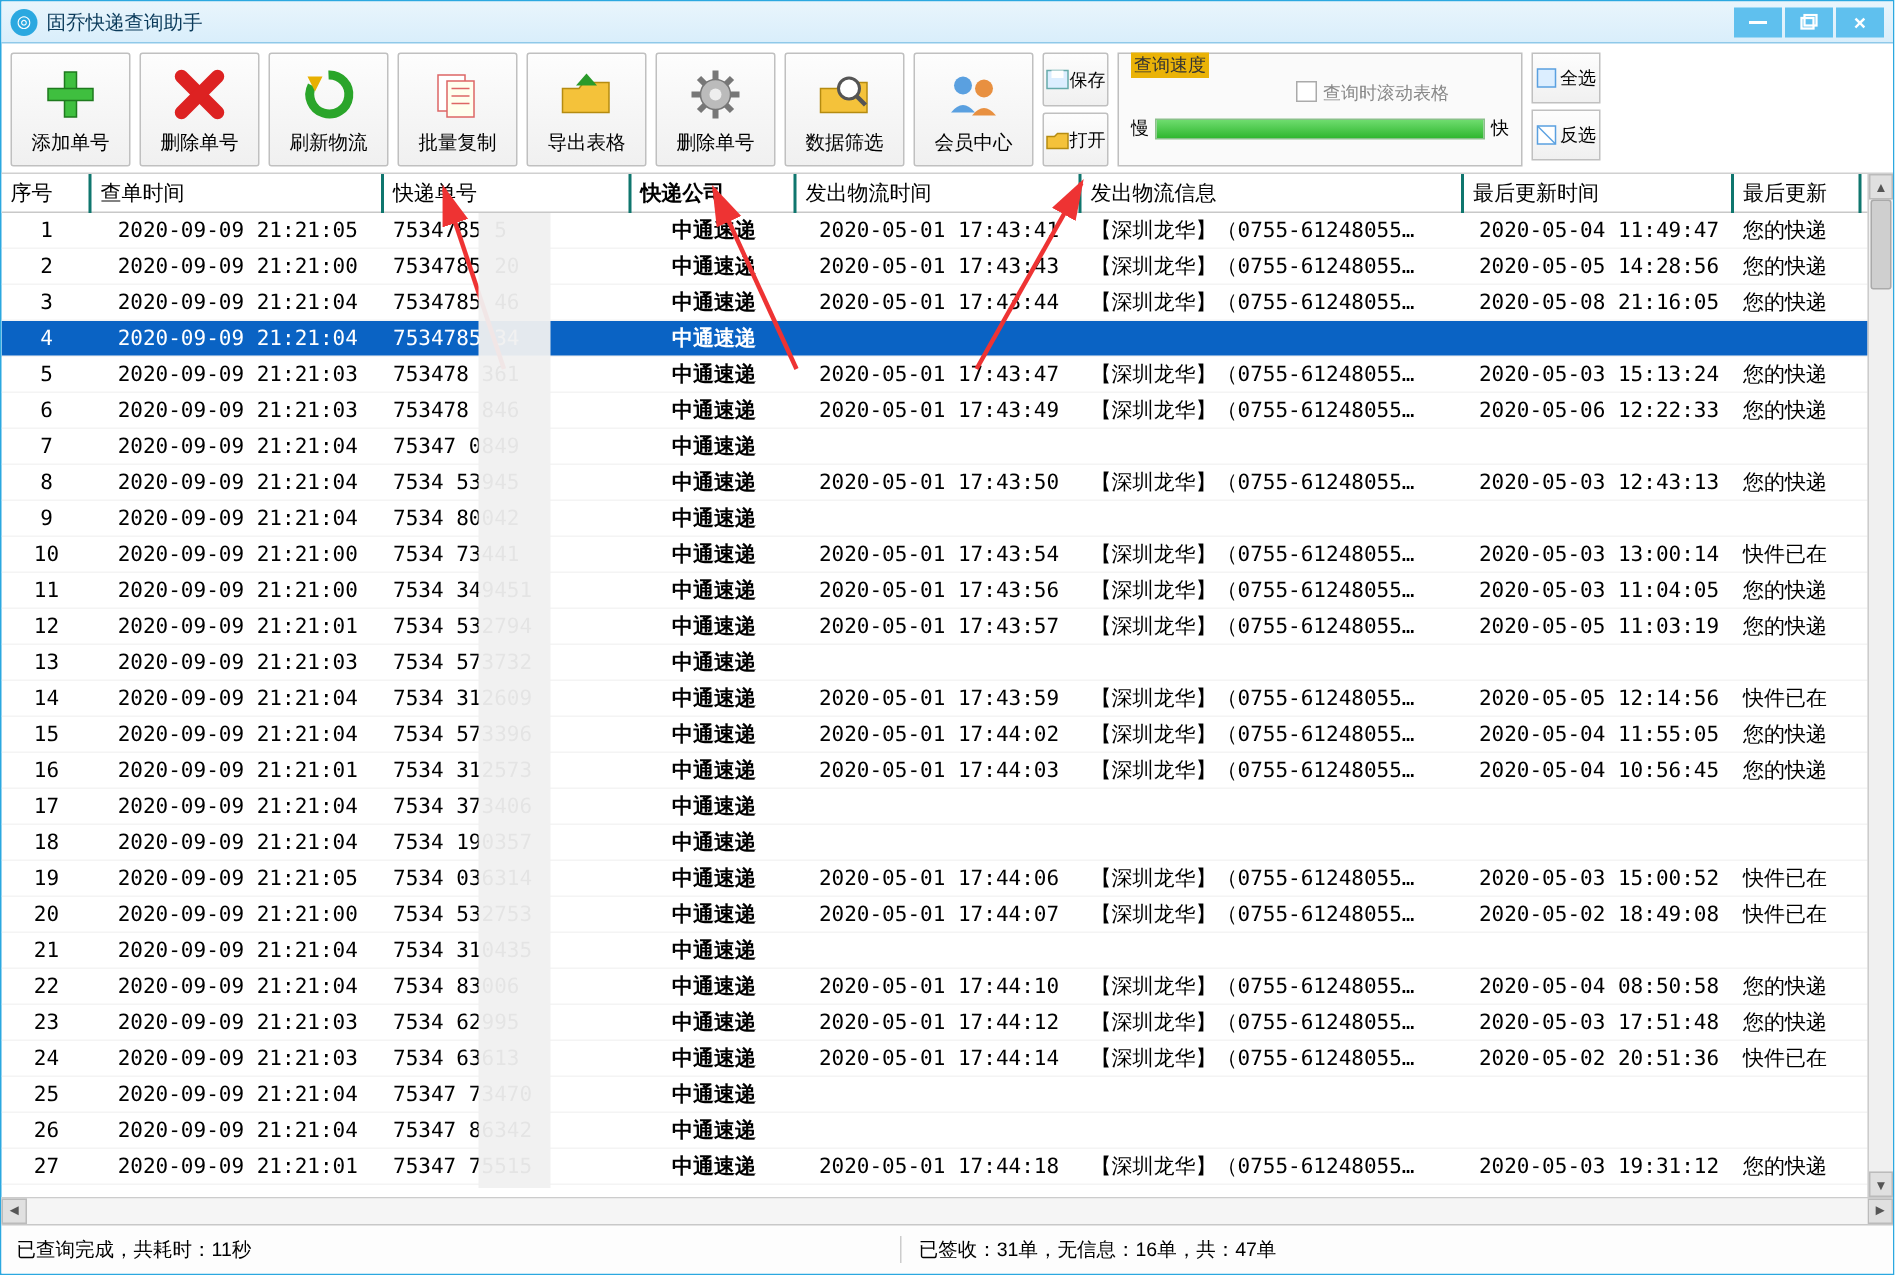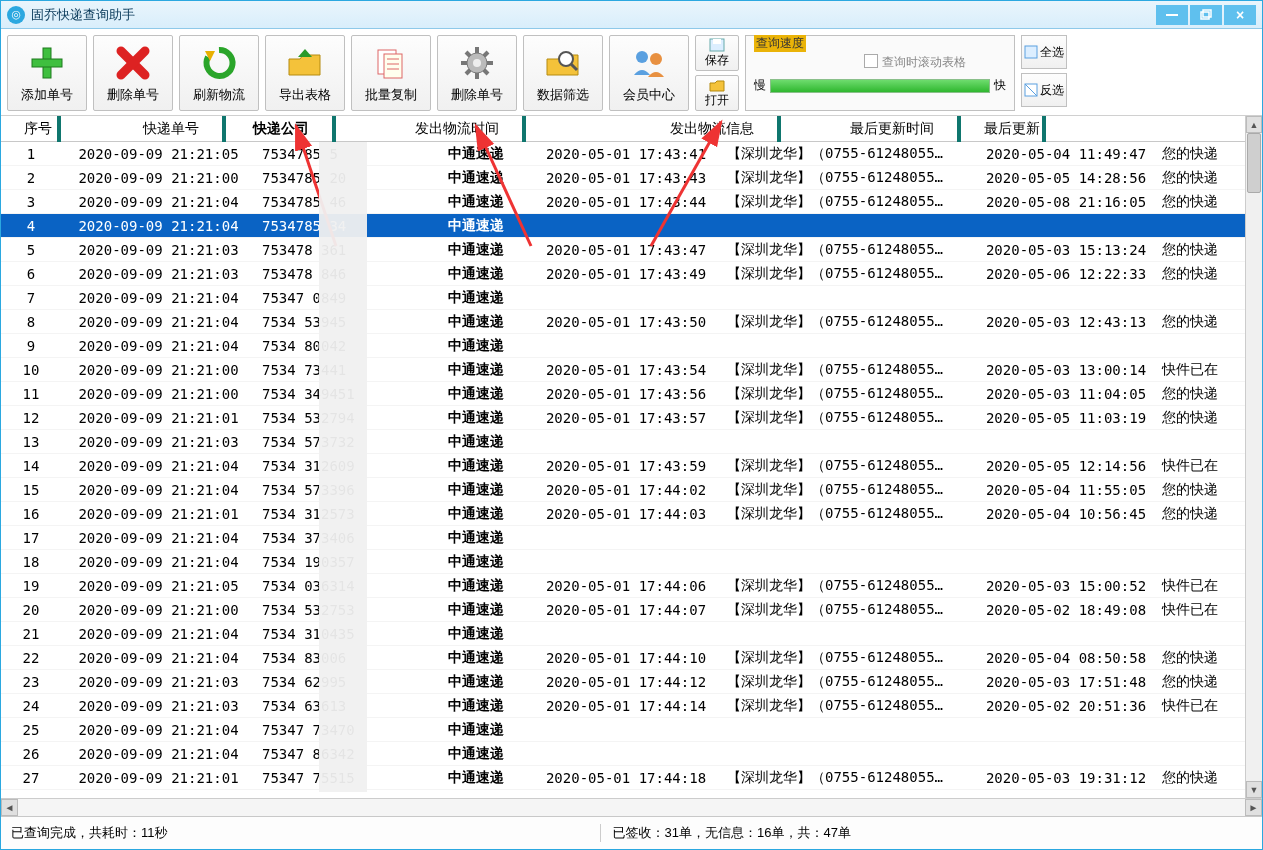--- a/index.html
+++ b/index.html
@@ -10,36 +10,36 @@
 .titlebar .spacer { flex: 1; }
 .titlebar .winbtn { width: 32px; height: 20px; display: flex; align-items: center; justify-content: center; color: #fff; font-weight: bold; font-size: 14px; cursor: pointer; background: #5fc0ee; margin-left: 2px; }
 .titlebar .winbtn.min::before { content:""; display:block; width:12px; height:2px; background:#fff; }
 .titlebar .winbtn.max { font-size:12px; }
 .titlebar .winbtn.max svg { width:12px; height:12px; }
 .toolbar { padding: 6px 6px 4px 6px; display: flex; align-items: flex-start; gap: 6px; border-bottom: 1px solid #d0d0d0; }
 .tbtn { width: 80px; height: 76px; border: 1px solid #c0c0c0; background: linear-gradient(#fdfdfd,#f0f0f0); display: flex; flex-direction: column; align-items: center; justify-content: center; cursor: pointer; border-radius: 2px; }
 .tbtn .ticon { width: 42px; height: 42px; display:flex; align-items:center; justify-content:center; }
 .tbtn .tlabel { font-size: 13px; margin-top: 2px; }
 .smallcol { display:flex; flex-direction:column; gap:4px; }
-.sbtn { width: 44px; height: 36px; border: 1px solid #c0c0c0; background: linear-gradient(#fdfdfd,#f0f0f0); display:flex; flex-direction:column; align-items:center; justify-content:center; cursor:pointer; border-radius:2px; font-size:12px; }
+.sbtn { width: 44px; height: 36px; border: 1px solid #c0c0c0; background: linear-gradient(#fdfdfd,#f0f0f0); display:flex; flex-direction:row; align-items:center; justify-content:center; cursor:pointer; border-radius:2px; font-size:12px; }
 .sbtn .sicon { width:16px; height:14px; }
 .panel { border:1px solid #c0c0c0; background:#fafafa; padding:4px 8px 6px 8px; position:relative; }
 .panel .ptitle { font-size:12px; position:absolute; top:-1px; left:8px; background:#eab308; padding:0 2px; color:#333; }
 .speed-panel { width: 270px; height:76px; }
 .speed-panel .chk { margin-top:14px; margin-left:110px; display:flex; align-items:flex-start; gap:4px; color:#888; }
 .speed-panel .chkbox { width:14px; height:14px; border:1px solid #aaa; background:#fff; display:inline-block; }
 .speed-panel .srow { display:flex; align-items:center; margin-top:6px; gap:4px; }
 .speed-panel .bar { flex:1; height:14px; border:1px solid #8abf8a; background:linear-gradient(#6edc6e,#2fb72f); }
 .api-panel { width:130px; height:76px; }
 .api-panel select { margin-top:22px; width:110px; height:22px; border:1px solid #bbb; background:#f0f0f0; font-size:12px; }
 .selcol { display:flex; flex-direction:column; gap:4px; }
 .sbtn2 { width:46px; height:34px; border:1px solid #c0c0c0; background:linear-gradient(#fdfdfd,#f0f0f0); display:flex; align-items:center; justify-content:center; gap:2px; cursor:pointer; font-size:12px; }
 .table-wrap { flex:1; overflow:hidden; position:relative; display:flex; flex-direction:column; }
 .grid-header { display:flex; border-bottom:1px solid #c8c8c8; background:#fff; font-size:14px; height:26px; align-items:center; }
-.grid-header .col { border-right:4px solid #0f766e; padding:4px 23px; text-align:right; overflow:hidden; white-space:nowrap; }
+.grid-header .col { border-right:2px solid #0f766e; padding:4px 6px; text-align:left; overflow:hidden; white-space:nowrap; }
 .rows { flex:1; overflow:hidden; }
 .row { display:flex; height:24px; align-items:center; font-size:14px; font-family:"SimSun","Consolas",monospace; border-bottom:1px solid #f4f4f4; }
 .row .col { padding:2px 6px; overflow:hidden; white-space:nowrap; text-overflow:clip; }
 .row.sel { background:#0a63c4; color:#fff; }
 .c0{width:60px;text-align:center;} .c1{width:195px;text-align:center;} .c2{width:165px;text-align:center;padding-left:12px;} .c3{width:110px;text-align:center;font-weight:bold;} .c4{width:190px;text-align:center;} .c5{width:255px;} .c6{width:180px;text-align:center;} .c7{width:85px;}
 .hscroll { height:18px; background:#f0f0f0; border-top:1px solid #ccc; position:relative; display:flex; align-items:center; }
 .hscroll .arrow { width:17px; height:17px; background:#e0e0e0; border:1px solid #bbb; display:flex; align-items:center;justify-content:center; font-size:10px; color:#555; }
 .hscroll .track { flex:1; height:17px; background:#f5f5f5; position:relative; }
 .statusbar { height:26px; border-top:1px solid #c8c8c8; display:flex; align-items:center; font-size:13px; padding:16px 10px; background:#fdfdfd; }
 .statusbar .divider { width:1px; height:18px; background:#ccc; margin:0 12px; }
@@ -90,38 +90,38 @@
       <div class="ticon">
           <svg width="36" height="36">
             <path d="M18 5 A13 13 0 1 1 7 12" fill="none" stroke="#2aa52a" stroke-width="6"></path>
             <polygon points="4,6 14,6 9,16" fill="#e8b000"></polygon>
           </svg>
         </div>
       <div class="tlabel">刷新物流</div>
     </div>
     <div class="tbtn">
       <div class="ticon">
-          <svg width="38" height="36">
-            <path d="M3 14 L14 14 L17 10 L34 10 L34 30 L3 30 Z" fill="#f4c23a" stroke="#b58b10"></path>
-            <polygon points="19,4 26,12 12,12" fill="#2a9a2a"></polygon>
-          </svg>
-        </div>
-      <div class="tlabel">导出表格</div>
-    </div>
-    <div class="tbtn">
-      <div class="ticon">
           <svg width="36" height="36">
             <rect x="5" y="5" width="18" height="24" fill="#fff" stroke="#d66"></rect>
             <rect x="11" y="9" width="18" height="24" fill="#ffe" stroke="#d66"></rect>
             <line x1="14" y1="14" x2="26" y2="14" stroke="#d66"></line>
             <line x1="14" y1="19" x2="26" y2="19" stroke="#d66"></line>
             <line x1="14" y1="24" x2="26" y2="24" stroke="#d66"></line>
           </svg>
         </div>
       <div class="tlabel">批量复制</div>
+    </div>
+    <div class="tbtn">
+      <div class="ticon">
+          <svg width="38" height="36">
+            <path d="M3 14 L14 14 L17 10 L34 10 L34 30 L3 30 Z" fill="#f4c23a" stroke="#b58b10"></path>
+            <polygon points="19,4 26,12 12,12" fill="#2a9a2a"></polygon>
+          </svg>
+        </div>
+      <div class="tlabel">导出表格</div>
     </div>
     <div class="tbtn">
       <div class="ticon">
           <svg width="36" height="36">
             <circle cx="18" cy="18" r="10" fill="#bbb" stroke="#777"></circle>
             <circle cx="18" cy="18" r="4" fill="#eee"></circle>
             <g stroke="#777" stroke-width="4">
               <line x1="18" y1="2" x2="18" y2="8"></line>
               <line x1="18" y1="28" x2="18" y2="34"></line>
               <line x1="2" y1="18" x2="8" y2="18"></line>
@@ -196,20 +196,21 @@
             <path d="M1 1 L13 13" stroke="#5aa0e0"></path>
           </svg>
           <span>反选</span>
         </div>
     </div>
   </div>
 
   <div class="table-wrap">
     <div class="grid-header">
       <div class="col c0">序号</div>
+      <div class="col c1">查单时间</div>
       <div class="col c2">快递单号</div>
       <div class="col c3">快递公司</div>
       <div class="col c4">发出物流时间</div>
       <div class="col c5">发出物流信息</div>
       <div class="col c6">最后更新时间</div>
       <div class="col c7">最后更新</div>
     </div>
     <div class="rows" id="rows">
         <div class="row">
           <div class="col c0">1</div>

